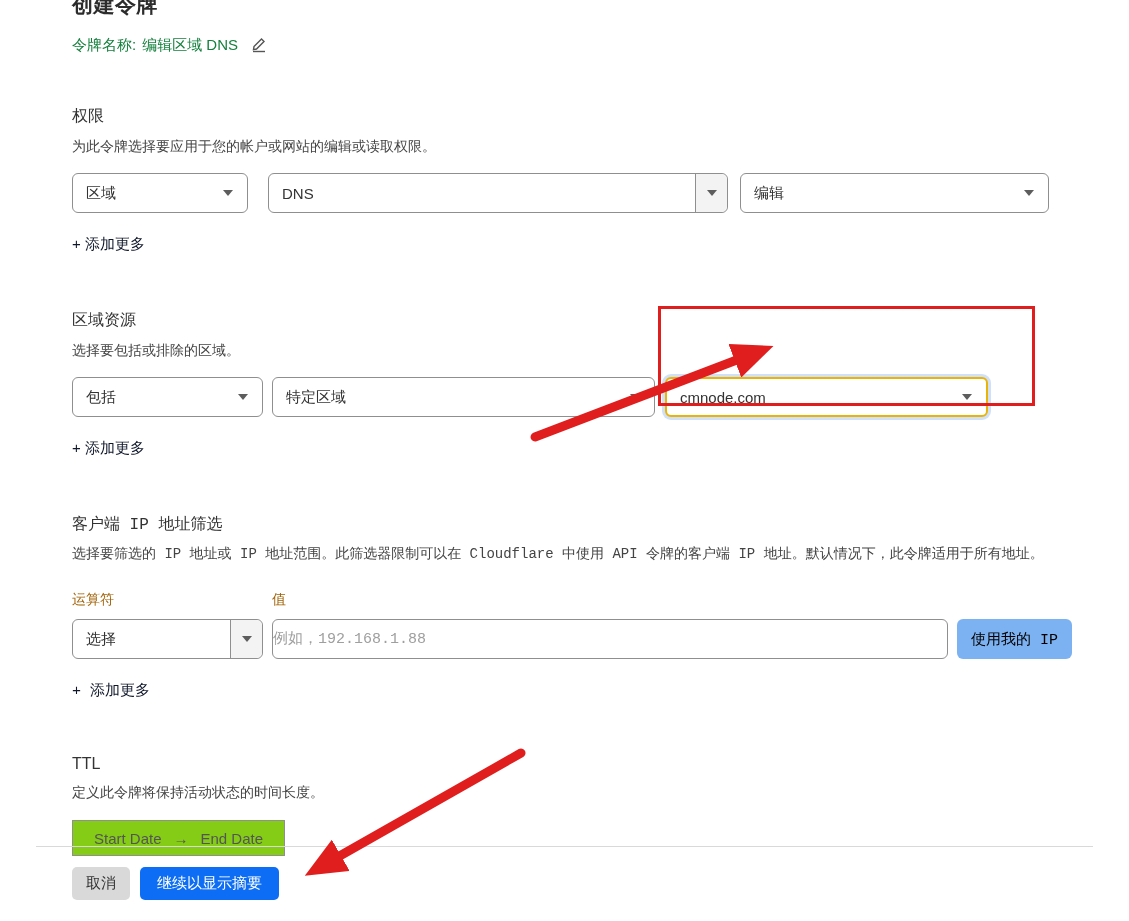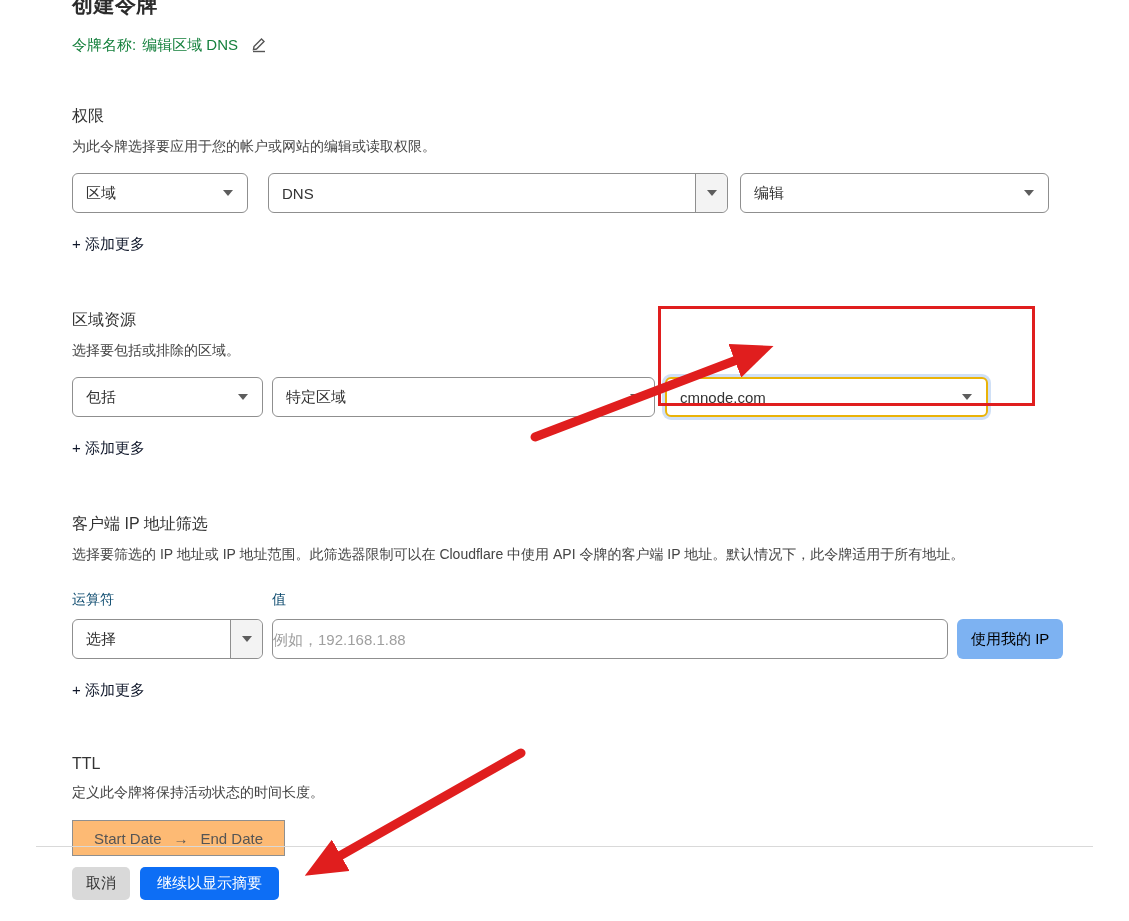--- a/index.html
+++ b/index.html
@@ -16,21 +16,21 @@
     margin-top:-9px; letter-spacing:0.5px;
   }
   .token-name-row { margin-top:16px; font-size:15px; color:#15803d; display:flex; align-items:center; gap:6px; }
   .edit-icon { display:inline-block; margin-left:6px; cursor:pointer; }
 
   .section-heading { font-size:16px; color:#333; margin-top:0; }
   .section-desc { font-size:14px; color:#444; margin-top:9px; line-height:21px; }
 
   .sec-permissions { margin-top:50px; }
   .sec-zone { margin-top:56px; }
-  .sec-ip { margin-top:56px; }
+  .sec-ip { margin-top:56px;font-family:Liberation Mono, monospace; }
   .sec-ttl { margin-top:55px; }
 
   .row { display:flex; align-items:center; margin-top:16px;border-radius:12px; }
 
   .select {
     height:40px; border:1px solid #8f8f8f; border-radius:6px;
     display:flex; align-items:center; background:#fff;
     font-size:15px; color:#333; cursor:pointer; position:relative;
   }
   .select .val { padding-left:13px; flex:1; white-space:nowrap; overflow:hidden; }
@@ -47,38 +47,38 @@
   .link-addmore {
     display:inline-block; margin-top:22px; font-size:15px; color:#0f172a;
     text-decoration:none; cursor:pointer;
   }
 
   .focus-select {
     border:2px solid #eab308;
     box-shadow:0 0 0 3px rgba(120,165,230,0.35);
   }
 
-  .field-label { font-size:14px; color:#0c4a6e; }
+  .field-label { font-size:14px; color:#a16207; }
   .labels-row { display:flex; margin-top:26px; }
 
   .text-input {
     height:40px; border:1px solid #8f8f8f; border-radius:6px; background:#fff;
     font-size:15px; color:#333; font-family:inherit;
   }
   .text-input::placeholder { color:#9f9f9f; }
 
   .btn-usemyip {
     height:40px; border:none; border-radius:6px; background:#7db2f2; color:#000000;
     font-size:15px; padding:0 14px; font-family:inherit; cursor:pointer; flex:none;
   }
 
   .date-range {
     margin-top:17px; width:213px; height:36px; border:1px solid #8f8f8f;
     display:flex; align-items:center; justify-content:center; gap:12px;
-    font-size:15px; color:#555; background:#fdba74; cursor:pointer;
+    font-size:15px; color:#555; background:#84cc16; cursor:pointer;
   }
   .date-range .arr { color:#555; }
 
   .footer-divider {
     position:absolute; left:36px; top:855px; width:1057px; height:1px; background:#d9d9d9;
   }
   .footer { position:absolute; left:72px; top:876px; display:flex; gap:10px; }
   .btn-cancel {
     height:33px; padding:0 14px; background:#d9d9d9; border:none; border-radius:5px;
     color:#333; font-size:15px; font-family:inherit; cursor:pointer;

